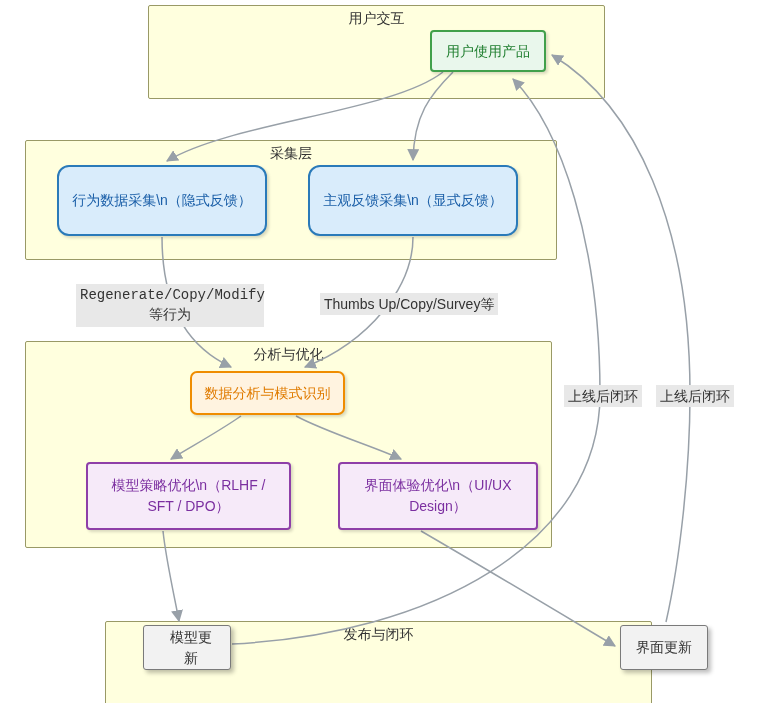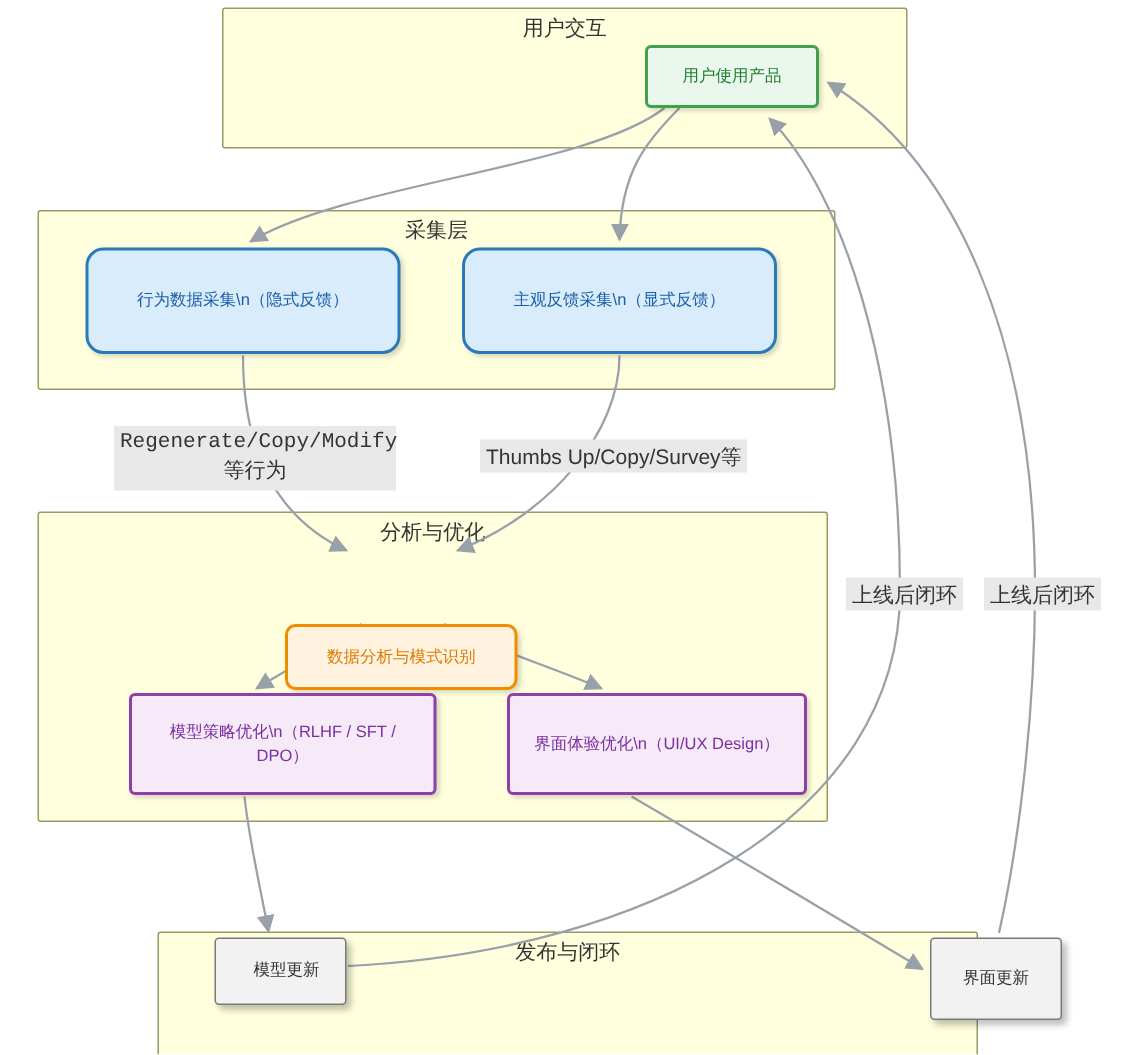--- a/index.html
+++ b/index.html
@@ -19,53 +19,52 @@
   #cluster-collection{left:25px;top:140px;width:530px;height:118px;}
   #cluster-analysis{left:25px;top:341px;width:525px;height:205px;}
   #cluster-release{left:105px;top:621px;width:545px;height:95px;}
 
   .edges{position:absolute;left:0;top:0;z-index:1;}
   .edges path{fill:none;stroke:var(--edge,#98a0a8);stroke-width:1.5px;}
   #arrowhead path{fill:var(--edge,#98a0a8);stroke:none;}
 
   .node{
     position:absolute;display:flex;align-items:center;justify-content:center;
-    text-align:center;font-size:11px;line-height:1.5;box-sizing:border-box;
+    text-align:center;font-size:14px;line-height:1.5;box-sizing:border-box;
     padding:4px 12px;z-index:2;box-shadow:2px 2px 3px rgba(0,0,0,0.15);
     word-break:break-word;
   }
   #node-use-product{
     left:430px;top:30px;width:116px;height:42px;border-radius:4px;
     background:var(--green-node-fill,#e9f7ec);border:2px solid var(--green-node-border,#41a04b);
     color:var(--green-node-text,#1e7e2e);
   }
   #node-behavior,#node-subjective{
     background:var(--blue-node-fill,#d9ecfb);border:2px solid var(--blue-node-border,#2a7ab9);
     color:var(--blue-node-text,#1b5fa8);border-radius:12px;
   }
   #node-behavior{left:57px;top:165px;width:210px;height:71px;}
   #node-subjective{left:308px;top:165px;width:210px;height:71px;text-align:center;}
   #node-analysis{
     left:190px;top:371px;width:155px;height:44px;border-radius:7px;
     background:var(--orange-node-fill,#fff3e0);border:2px solid var(--orange-node-border,#ef8c00);
     color:var(--orange-node-text,#e07b00);
-    margin-top:45px;
   }
   #node-model-opt,#node-ui-opt{
     background:var(--purple-node-fill,#f6eaf9);border:2px solid var(--purple-node-border,#8e3fa8);
     color:var(--purple-node-text,#7b2fa0);border-radius:4px;margin-left:26px;
   }
   #node-model-opt{left:60px;top:462px;width:205px;height:68px;}
   #node-ui-opt{left:312px;top:462px;width:200px;height:68px;}
   #node-model-update,#node-ui-update{
     background:var(--gray-node-fill,#f2f2f2);border:1px solid var(--gray-node-border,#7a7a7a);
     color:var(--text,#333);border-radius:3px;box-shadow:3px 3px 4px rgba(0,0,0,0.25);
   }
   #node-model-update{left:143px;top:625px;width:88px;height:45px;padding-left:20px;}
-  #node-ui-update{left:620px;top:625px;width:88px;height:55px;}
+  #node-ui-update{left:620px;top:625px;width:88px;height:45px;}
 
   .edge-label{
     position:absolute;z-index:2;background:var(--edge-label-bg,#e8e8e8);
     color:var(--text,#333);font-size:14px;line-height:1.45;text-align:center;padding:1px 4px;
   }
   #elabel-regenerate{left:76px;top:284px;width:180px;font-family:Liberation Mono, monospace;}
   #elabel-thumbs{left:320px;top:293px;white-space:nowrap;}
   #elabel-loop1{left:564px;top:385px;white-space:nowrap;}
   #elabel-loop2{left:656px;top:385px;white-space:nowrap;}
 </style>

